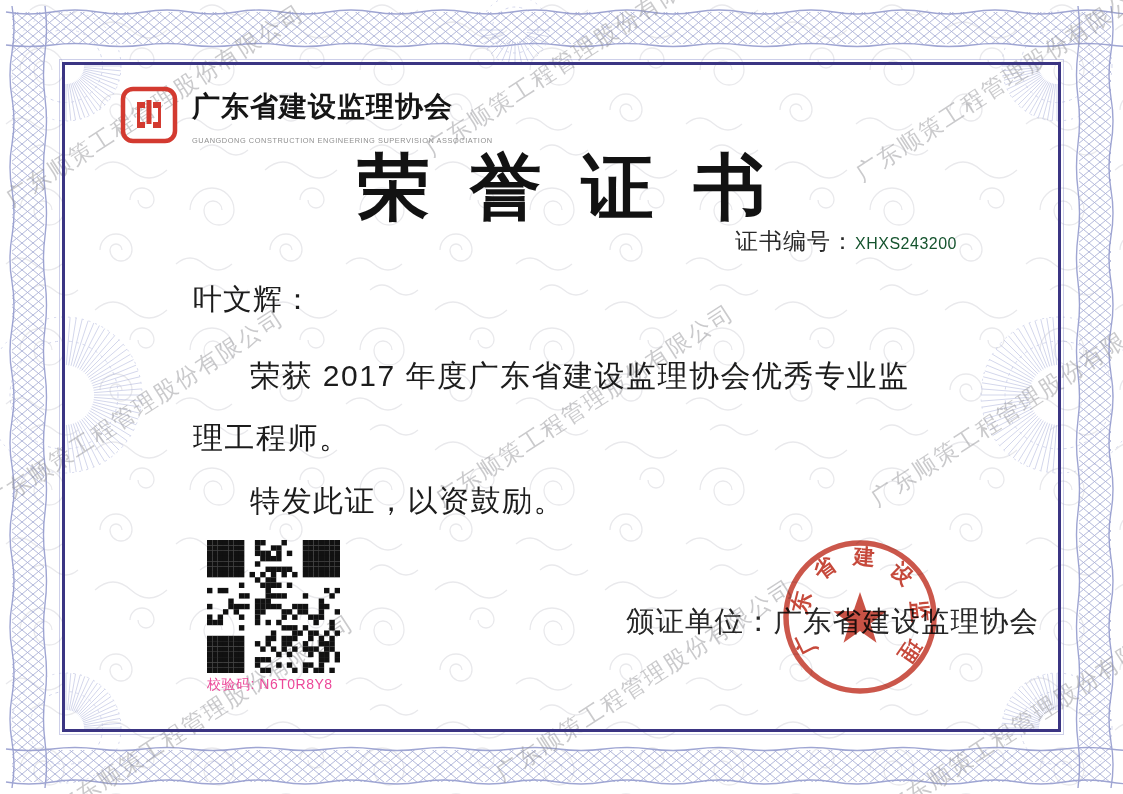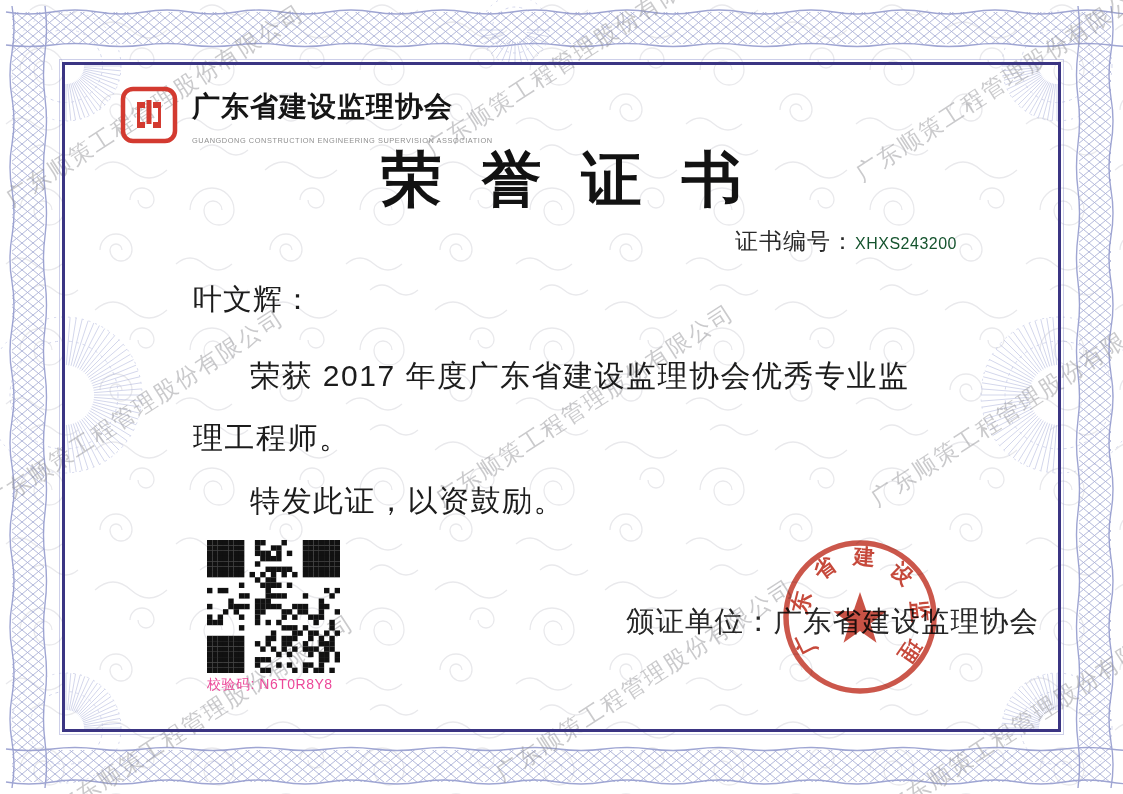--- a/index.html
+++ b/index.html
@@ -12,21 +12,21 @@
   
   .frame{position:absolute;left:62px;top:62px;width:993px;height:664px;
          border:3.5px solid #3b3583;outline:1px solid rgba(130,135,200,.40);outline-offset:2px;}
   
   .hdr{position:absolute;left:120px;top:86px;display:flex;align-items:flex-start;}
   .logo{width:58px;height:58px;margin-right:14px;}
   .org-cn{font-size:28px;font-weight:bold;letter-spacing:1px;color:#151515;line-height:1.2;margin-top:4px;}
   .org-en{font-size:7.4px;color:#8f8f8f;letter-spacing:.55px;margin-top:12px;}
   
   .title{position:absolute;left:0;top:140px;width:1123px;text-align:center;
-         font-family:"Liberation Serif",serif;font-weight:bold;font-size:60px;color:#121212;
+         font-family:"Liberation Serif",serif;font-weight:bold;font-size:72px;color:#121212;
          letter-spacing:40px;padding-left:40px;box-sizing:border-box;}
   
   .certno{position:absolute;top:226px;right:166px;font-size:23px;color:#2a2a2a;letter-spacing:1px;}
   .certno .val{color:#14532d;font-size:16px;letter-spacing:.5px;}
   
   .recipient{position:absolute;left:193px;top:280px;font-size:29px;color:#1c1c1c;letter-spacing:1px;text-align:right;}
   .bline1{position:absolute;left:250px;top:356px;font-size:30px;color:#1c1c1c;letter-spacing:1.5px;}
   .bline2{position:absolute;left:193px;top:418px;font-size:30px;color:#1c1c1c;letter-spacing:1.5px;}
   .bline3{position:absolute;left:250px;top:481px;font-size:30px;color:#1c1c1c;letter-spacing:1.5px;text-align:center;}
   

